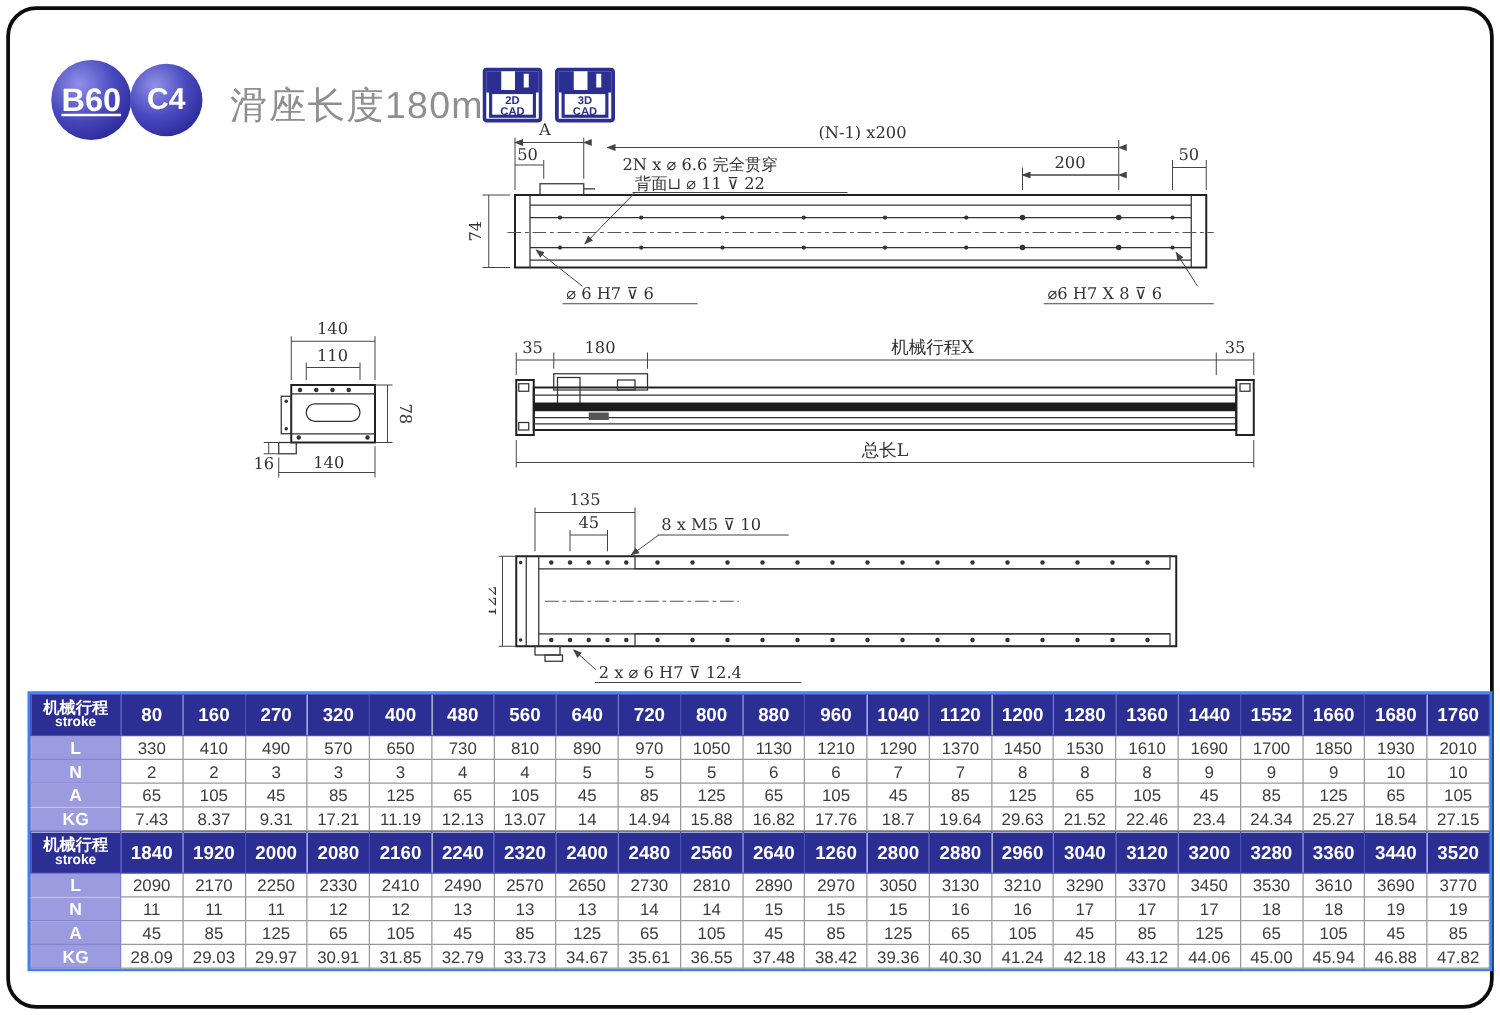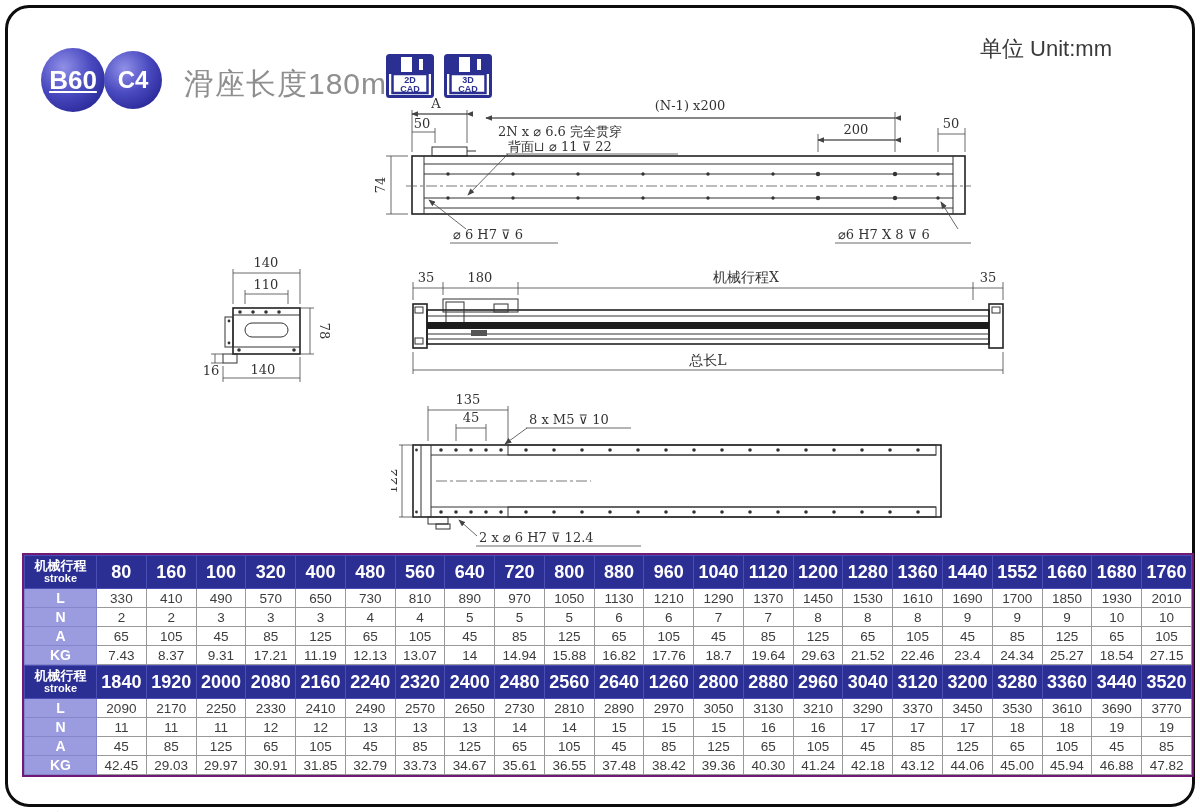--- a/index.html
+++ b/index.html
@@ -17,42 +17,41 @@
   .cad-icon { position:absolute; top:46px; }
   #cad-2d { left:378px; } #cad-3d { left:436px; }
   
   svg text { font-family:"DejaVu Serif", serif; font-size:13px; fill:#333; }
   svg .ln { stroke:#333; fill:none; stroke-width:1; }
   svg .thick { stroke:#222; stroke-width:1.6; fill:none; }
   svg .dim { stroke:#444; stroke-width:0.8; fill:none; }
   svg .cl { stroke:#555; stroke-width:0.8; fill:none; stroke-dasharray:11 3 3 3; }
   .drawing { position:absolute; }
   
-  #stroke-tables { position:absolute; left:14px; top:545px; width:1172px; border:2px solid #701a75; }
+  #stroke-tables { position:absolute; left:14px; top:545px; width:1172px; border:2px solid #3b82f6; }
   table.stroke-table { width:100%; border-collapse:collapse; table-layout:fixed; }
   table.stroke-table th, table.stroke-table td { text-align:center; vertical-align:middle; overflow:hidden; }
-  table.stroke-table th { background:#2b2e92; color:#fff; font-size:18px; font-weight:bold;
+  table.stroke-table th { background:#2b2e92; color:#fff; font-size:15px; font-weight:bold;
     border:1px solid #4a4eb5; height:33px; }
   table.stroke-table th.corner { font-size:13px; line-height:1.05; }
   table.stroke-table th.corner span { display:block; font-size:11px; font-weight:bold; }
   table.stroke-table col.label-col { width:72px; }
   table.stroke-table td { border:1px solid #999; color:#3d3d3d; font-size:13.5px; height:19px; background:#fff; }
   table.stroke-table td.rl { background:#9b9be0; color:#fff; font-weight:bold; font-size:14px; border:1px solid #8585cc; }
   
   #note { position:absolute; left:42px; top:768px; color:#d5423e; font-size:13px; font-weight:bold;margin-top:34px; }
 </style>
 </head>
 <body>
 
 <div class="page">
 
   <div class="badge" id="badge-model">B60</div>
   <div class="badge" id="badge-type">C4</div>
   <div id="page-title">滑座长度180mm</div>
-  <div id="unit-label">单位 Unit:mm</div>
 
   <svg class="cad-icon" id="cad-2d" width="48" height="46" viewBox="0 0 48 46">
     <rect x="1.5" y="1.5" width="45" height="41" rx="2" fill="#fff" stroke="#2b2f91" stroke-width="3"></rect>
     <rect x="3" y="3" width="42" height="17" fill="#2b2f91"></rect>
     <rect x="15" y="3" width="11" height="15" fill="#fff"></rect>
     <rect x="33" y="5" width="4" height="11" fill="#fff"></rect>
     <rect x="6.5" y="20" width="35" height="19" fill="#fff" stroke="#2b2f91" stroke-width="2.5"></rect>
     <text x="24" y="29" text-anchor="middle" style="font-family:'Liberation Sans',sans-serif;font-size:9px;font-weight:bold;fill:#2b2f91">2D</text>
     <text x="24" y="38" text-anchor="middle" style="font-family:'Liberation Sans',sans-serif;font-size:9px;font-weight:bold;fill:#2b2f91">CAD</text>
   </svg>
@@ -340,21 +339,21 @@
           <col>
           <col>
           <col>
           <col>
         </colgroup>
         <tbody>
           <tr>
             <th class="corner">机械行程<span>stroke</span></th>
             <th>80</th>
             <th>160</th>
-            <th>100</th>
+            <th>270</th>
             <th>320</th>
             <th>400</th>
             <th>480</th>
             <th>560</th>
             <th>640</th>
             <th>720</th>
             <th>800</th>
             <th>880</th>
             <th>960</th>
             <th>1040</th>
@@ -592,21 +591,21 @@
             <td>45</td>
             <td>85</td>
             <td>125</td>
             <td>65</td>
             <td>105</td>
             <td>45</td>
             <td>85</td>
           </tr>
           <tr>
             <td class="rl">KG</td>
-            <td>42.45</td>
+            <td>28.09</td>
             <td>29.03</td>
             <td>29.97</td>
             <td>30.91</td>
             <td>31.85</td>
             <td>32.79</td>
             <td>33.73</td>
             <td>34.67</td>
             <td>35.61</td>
             <td>36.55</td>
             <td>37.48</td>

